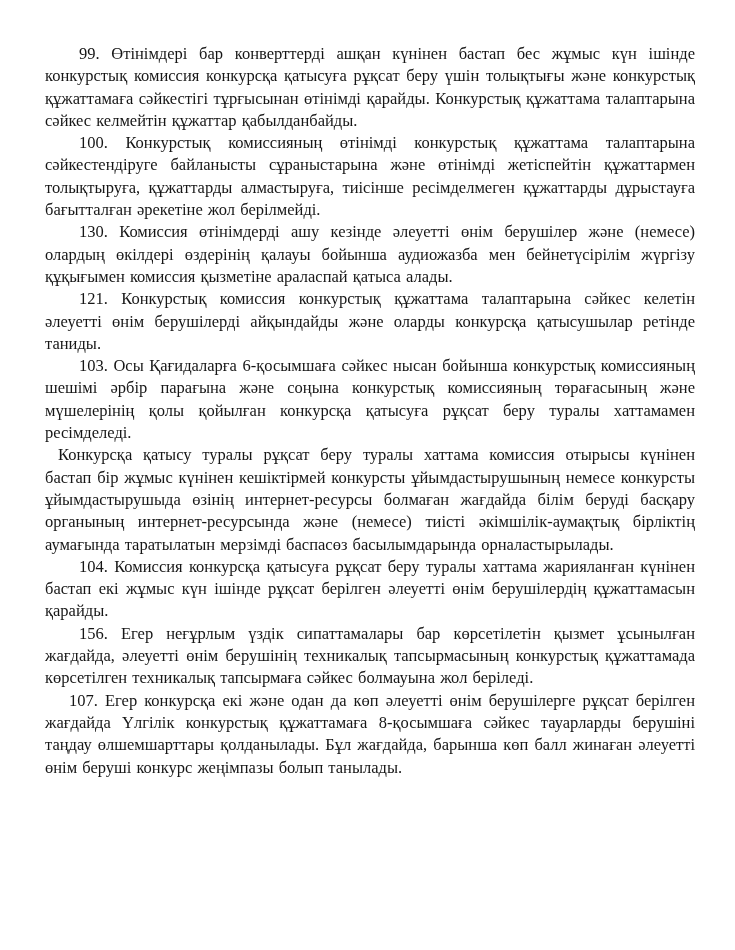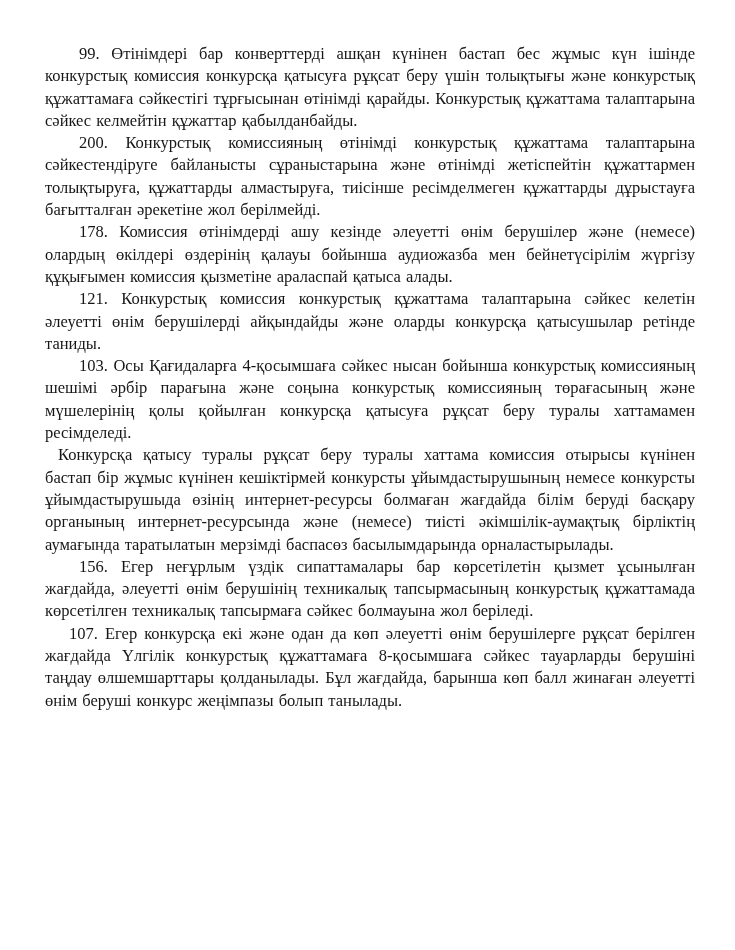--- a/index.html
+++ b/index.html
@@ -32,21 +32,22 @@
   .indent-lg { text-indent: 34px; }
   .indent-md { text-indent: 24px; }
   .indent-sm { text-indent: 13px; }
 </style>
 </head>
 <body>
 
 <div class="page">
   <div class="doc-body">
     <p class="indent-lg">99. Өтінімдері бар конверттерді ашқан күнінен бастап бес жұмыс күн ішінде конкурстық комиссия конкурсқа қатысуға рұқсат беру үшін толықтығы және конкурстық құжаттамаға сәйкестігі тұрғысынан өтінімді қарайды. Конкурстық құжаттама талаптарына сәйкес келмейтін құжаттар қабылданбайды.</p>
-    <p class="indent-lg">200. Конкурстық комиссияның өтінімді конкурстық құжаттама талаптарына сәйкестендіруге байланысты сұраныстарына және өтінімді жетіспейтін құжаттармен толықтыруға, құжаттарды алмастыруға, тиісінше ресімделмеген құжаттарды дұрыстауға бағытталған әрекетіне жол берілмейді.</p>
-    <p class="indent-lg">178. Комиссия өтінімдерді ашу кезінде әлеуетті өнім берушілер және (немесе) олардың өкілдері өздерінің қалауы бойынша аудиожазба мен бейнетүсірілім жүргізу құқығымен комиссия қызметіне араласпай қатыса алады.</p>
+    <p class="indent-lg">100. Конкурстық комиссияның өтінімді конкурстық құжаттама талаптарына сәйкестендіруге байланысты сұраныстарына және өтінімді жетіспейтін құжаттармен толықтыруға, құжаттарды алмастыруға, тиісінше ресімделмеген құжаттарды дұрыстауға бағытталған әрекетіне жол берілмейді.</p>
+    <p class="indent-lg">130. Комиссия өтінімдерді ашу кезінде әлеуетті өнім берушілер және (немесе) олардың өкілдері өздерінің қалауы бойынша аудиожазба мен бейнетүсірілім жүргізу құқығымен комиссия қызметіне араласпай қатыса алады.</p>
     <p class="indent-lg">121. Конкурстық комиссия конкурстық құжаттама талаптарына сәйкес келетін әлеуетті өнім берушілерді айқындайды және оларды конкурсқа қатысушылар ретінде таниды.</p>
-    <p class="indent-lg">103. Осы Қағидаларға 4-қосымшаға сәйкес нысан бойынша конкурстық комиссияның шешімі әрбір парағына және соңына конкурстық комиссияның төрағасының және мүшелерінің қолы қойылған конкурсқа қатысуға рұқсат беру туралы хаттамамен ресімделеді.</p>
+    <p class="indent-lg">103. Осы Қағидаларға 6-қосымшаға сәйкес нысан бойынша конкурстық комиссияның шешімі әрбір парағына және соңына конкурстық комиссияның төрағасының және мүшелерінің қолы қойылған конкурсқа қатысуға рұқсат беру туралы хаттамамен ресімделеді.</p>
     <p class="indent-sm">Конкурсқа қатысу туралы рұқсат беру туралы хаттама комиссия отырысы күнінен бастап бір жұмыс күнінен кешіктірмей конкурсты ұйымдастырушының немесе конкурсты ұйымдастырушыда өзінің интернет-ресурсы болмаған жағдайда білім беруді басқару органының интернет-ресурсында және (немесе) тиісті әкімшілік-аумақтық бірліктің аумағында таратылатын мерзімді баспасөз басылымдарында орналастырылады.</p>
+    <p class="indent-lg">104. Комиссия конкурсқа қатысуға рұқсат беру туралы хаттама жарияланған күнінен бастап екі жұмыс күн ішінде рұқсат берілген әлеуетті өнім берушілердің құжаттамасын қарайды.</p>
     <p class="indent-lg">156. Егер неғұрлым үздік сипаттамалары бар көрсетілетін қызмет ұсынылған жағдайда, әлеуетті өнім берушінің техникалық тапсырмасының конкурстық құжаттамада көрсетілген техникалық тапсырмаға сәйкес болмауына жол беріледі.</p>
     <p class="indent-md">107. Егер конкурсқа екі және одан да көп әлеуетті өнім берушілерге рұқсат берілген жағдайда Үлгілік конкурстық құжаттамаға 8-қосымшаға сәйкес тауарларды берушіні таңдау өлшемшарттары қолданылады. Бұл жағдайда, барынша көп балл жинаған әлеуетті өнім беруші конкурс жеңімпазы болып танылады.</p>
   </div>
 </div>
 
 </body></html>

